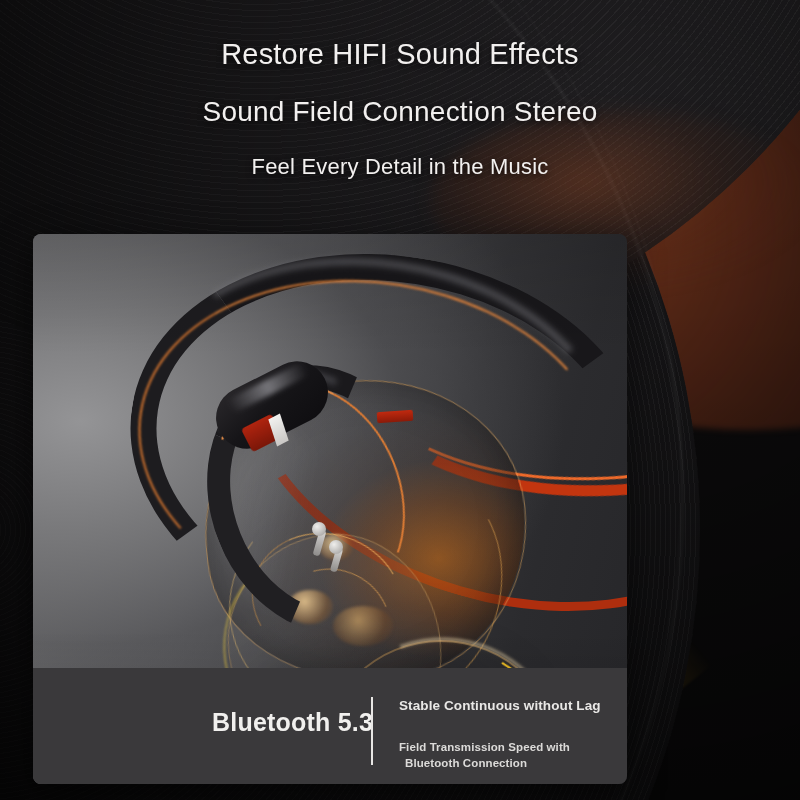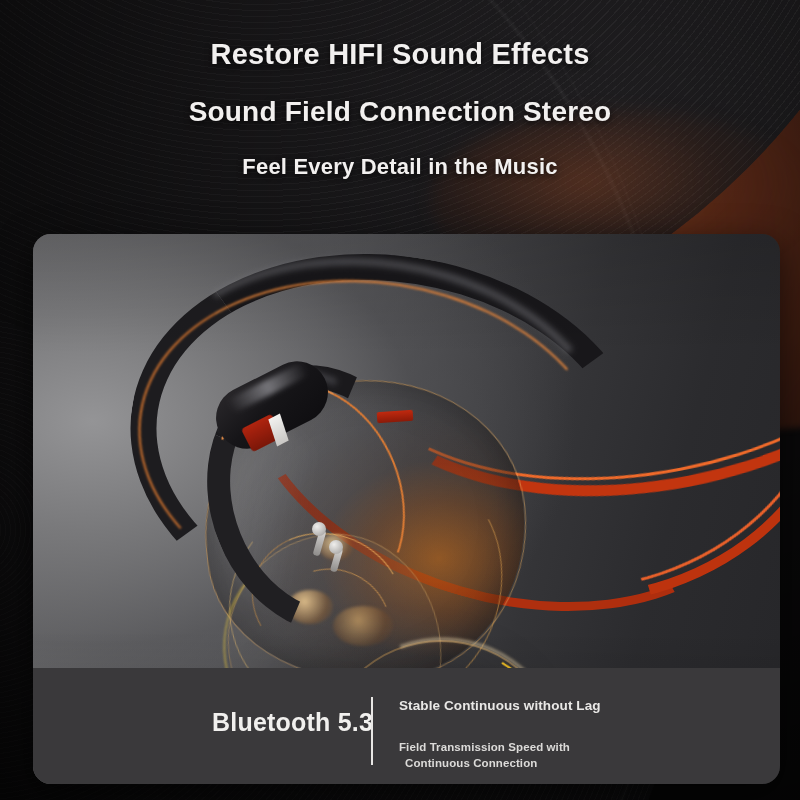--- a/index.html
+++ b/index.html
@@ -132,37 +132,37 @@
   .headings {
     position: absolute;
     left: 0;
     top: 0;
     width: 800px;
     text-align: center;
     z-index: 6;
   }
   .h-line {
     color: #f2f0ef;
-    font-weight: bold;
+    font-weight: normal;
     letter-spacing: 0.2px;
     text-shadow: 0 2px 6px rgba(0,0,0,0.75);
     white-space: nowrap;
   }
   .h1 { font-size: 29px; line-height: 1; margin-top: 40px; }
   .h2 { font-size: 28px; line-height: 1; margin-top: 29px; }
   .h3 { font-size: 22px; line-height: 1; margin-top: 30px; }
 
   
   .card {
     position: absolute;
     left: 33px;
     top: 234px;
-    width: 747px;
+    width: 594px;
     height: 550px;
-    border-radius: 18px;
+    border-radius: 8px;
     overflow: hidden;
     z-index: 5;
     box-shadow: 0 10px 34px rgba(0,0,0,0.6);
   }
   .card-bg {
     position: absolute;
     inset: 0;
     background:
       radial-gradient(ellipse 620px 430px at 8% 34%,
         rgba(150,150,152,0.95) 0%,
@@ -667,19 +667,19 @@
 
     <div class="card-shade"></div>
 
     <div class="infobar">
       <div class="bt-label">Bluetooth 5.3</div>
       <div class="divider"></div>
       <div class="bt-right">
         <div class="bt-line1">Stable Continuous without Lag</div>
         <div class="bt-line2">
           <span>Field Transmission Speed with</span>
-          <span class="l2b">Continuous Connection</span>
+          <span class="l2b">Bluetooth Connection</span>
         </div>
       </div>
     </div>
   </div>
 
 </div>
 
 </body></html>

